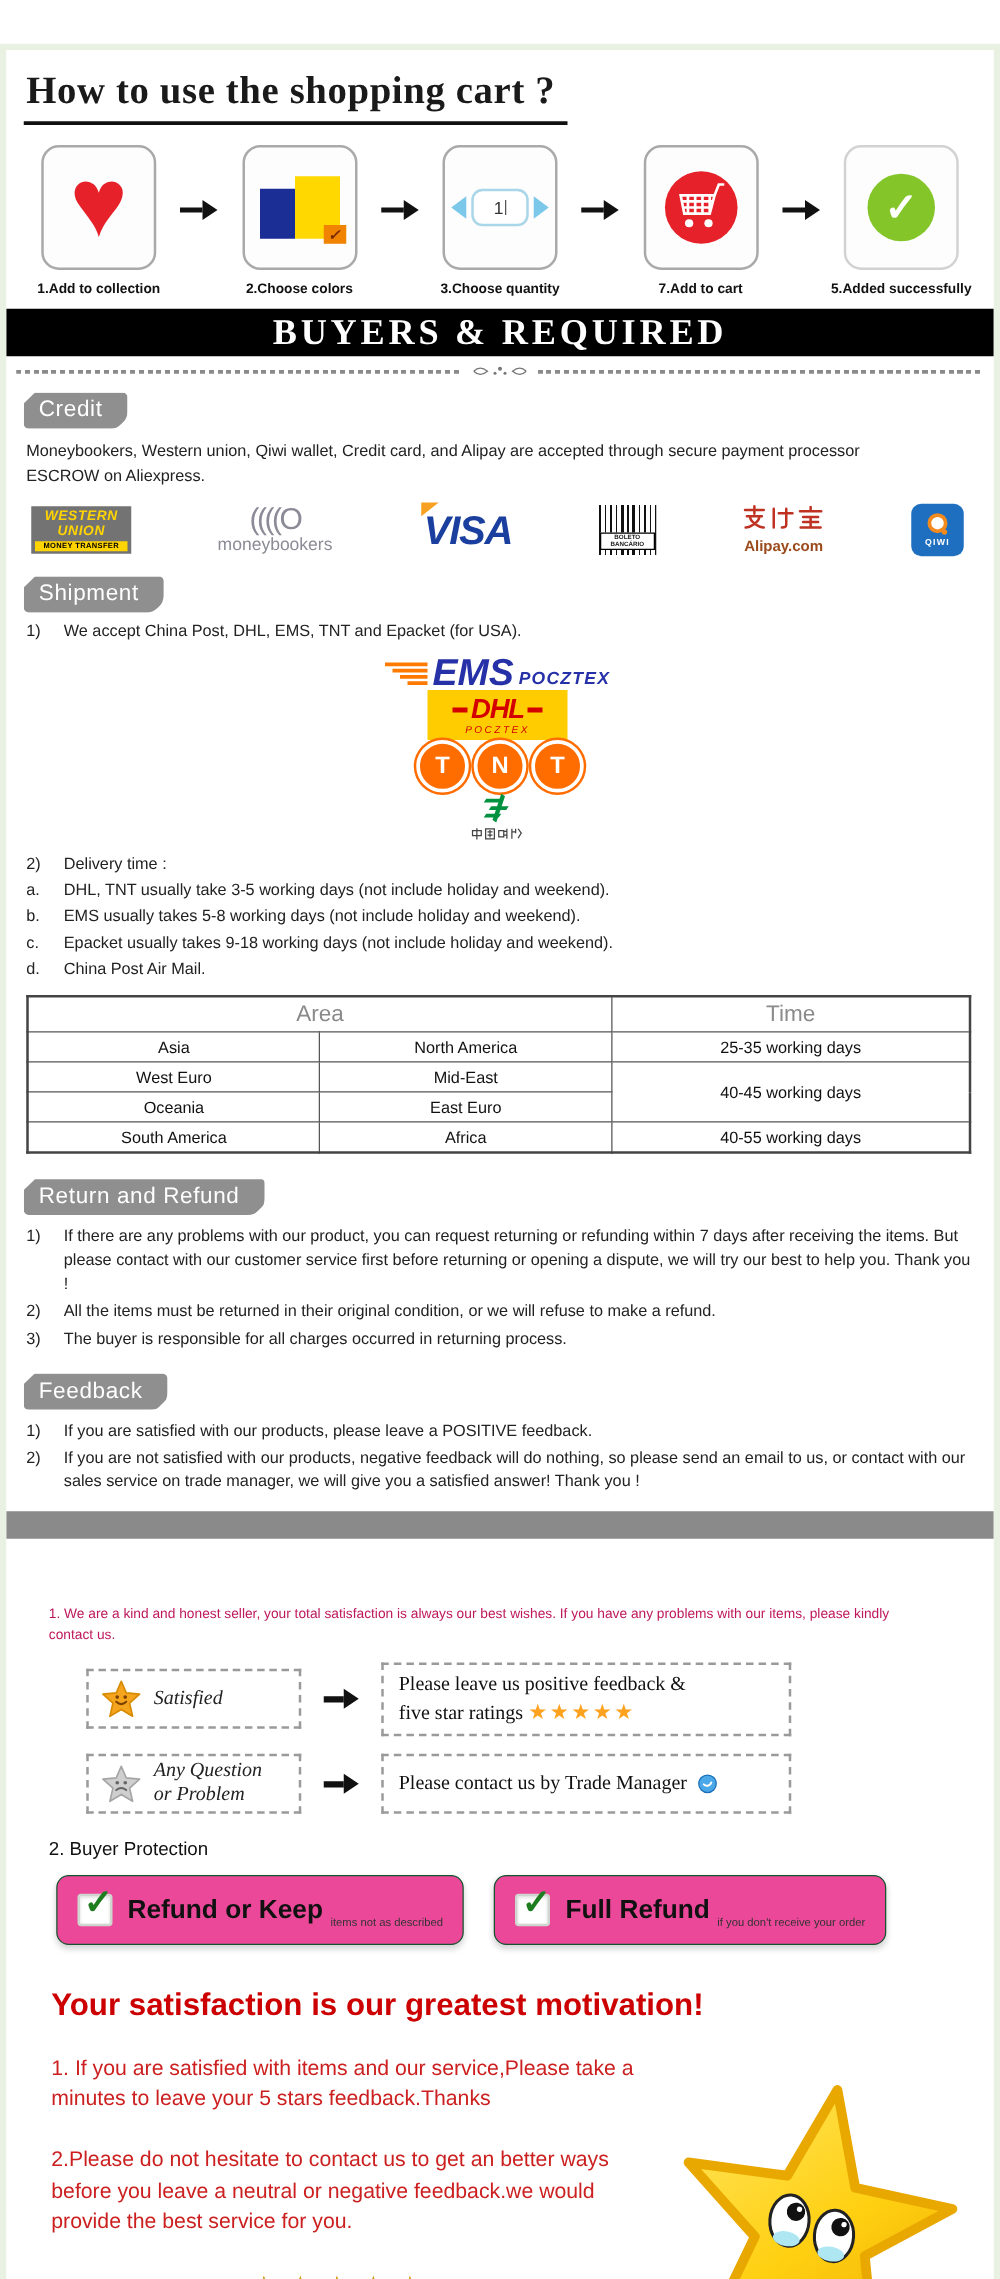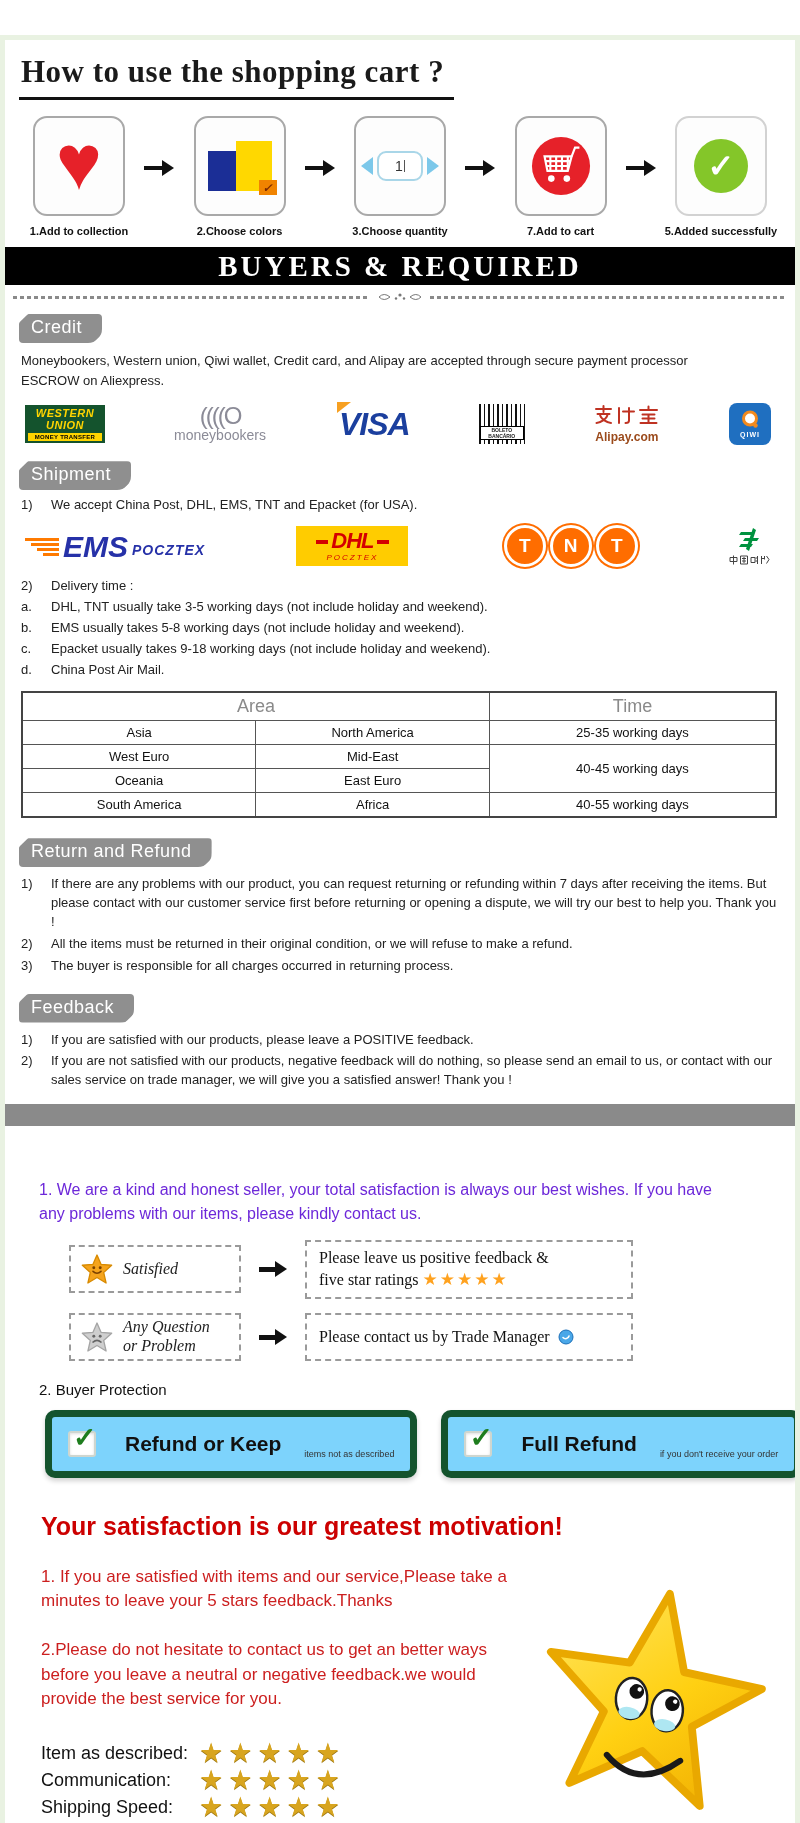--- a/index.html
+++ b/index.html
@@ -51,74 +51,74 @@
   
   .badge{
     display:inline-block;margin:10px 0 0 14px;padding:3px 20px 5px 12px;
     background:#8f8f8f;color:#fff;font-size:18px;letter-spacing:.5px;
     border-radius:10px 4px 14px 4px;
     clip-path:polygon(0 30%,9px 0,100% 0,100% 70%,calc(100% - 9px) 100%,0 100%);
   }
   .body-text{margin:8px 16px 0 16px;font-size:13px;line-height:1.55;color:#222;max-width:700px;}
   
   .logo-row{display:flex;align-items:center;justify-content:space-between;margin:12px 24px 0 20px;}
-  .wu{background:#14532d;width:74px;padding:3px 3px 2px;}
+  .wu{background:#737373;width:74px;padding:3px 3px 2px;}
   .wu-name{color:#ffd400;font-size:11px;font-weight:800;font-style:italic;line-height:1.05;text-align:center;letter-spacing:.5px;}
   .wu-strip{margin-top:2px;background:#ffd400;color:#000;font-size:6px;font-weight:bold;text-align:center;padding:1px 0;letter-spacing:.3px;}
   .mb{text-align:center;color:#8b8b97;}
   .mb-symbol{font-size:24px;line-height:.9;letter-spacing:-2px;}
   .mb-label{font-size:14px;color:#8b8b97;}
   .visa{position:relative;font-style:italic;font-weight:900;font-size:32px;color:#1b3f9e;letter-spacing:-1px;padding-left:4px;}
   .visa-flag{position:absolute;left:2px;top:-4px;width:0;height:0;border-top:11px solid #f7a021;border-right:14px solid transparent;}
   .barcode{position:relative;width:46px;height:40px;background:repeating-linear-gradient(90deg,#111 0 2px,#fff 2px 5px,#111 5px 6px,#fff 6px 9px);}
   .barcode-label{position:absolute;left:1px;right:1px;top:22px;background:#fff;border:1px solid #000;font-size:5px;font-weight:bold;text-align:center;line-height:1.2;}
   .alipay{text-align:center;}
   .alipay-en{font-size:12px;font-weight:bold;color:#9b4a1b;margin-top:1px;}
   .qiwi{width:42px;height:42px;border-radius:8px;background:#1f6fc0;display:flex;flex-direction:column;align-items:center;justify-content:center;gap:1px;}
   .qiwi-label{color:#fff;font-size:7px;font-weight:bold;letter-spacing:1px;}
   
   .list-row{display:flex;margin:6px 16px 0 16px;font-size:13px;line-height:1.45;color:#222;}
   .list-marker{flex:0 0 30px;}
   .list-text{flex:1;max-width:735px;}
-  .ship-logos{display:flex;align-items:center;justify-content:space-between;margin:10px 24px 0 20px;}
+  .ship-logos{display:flex;align-items:center;justify-content:space-between;margin:10px 24px 0 20px;flex-direction:column;}
   .ems{display:flex;align-items:flex-end;gap:4px;}
   .ems-stripes{display:flex;flex-direction:column;gap:2px;align-items:flex-end;margin-bottom:4px;}
   .ems-stripes i{display:block;height:3px;background:#ff7a00;}
   .ems-text{font-style:italic;font-weight:900;font-size:30px;line-height:.9;color:#2631a8;}
   .pocztex{font-style:italic;font-weight:bold;font-size:14px;color:#2631a8;margin-bottom:2px;letter-spacing:1px;}
   .dhl{width:112px;height:40px;background:#ffcc00;display:flex;flex-direction:column;align-items:center;justify-content:center;}
   .dhl-text{color:#d40000;font-style:italic;font-weight:900;font-size:22px;line-height:1;letter-spacing:-1px;}
   .dhl-text::before,.dhl-text::after{content:"";display:inline-block;width:12px;height:4px;background:#d40000;margin:0 3px 4px 3px;}
   .dhl-sub{color:#d40000;font-style:italic;font-size:8px;letter-spacing:2px;margin-top:1px;}
   .tnt{display:flex;}
   .tnt-c{width:36px;height:36px;border-radius:50%;background:#ff6d00;border:3px solid #fff;box-shadow:0 0 0 2px #ff6d00;color:#fff;font-weight:900;font-size:19px;display:flex;align-items:center;justify-content:center;margin-left:4px;}
   .chinapost{display:flex;flex-direction:column;align-items:center;gap:2px;}
   
   .area-table{border-collapse:collapse;margin:12px 16px 0 16px;width:calc(100% - 34px);border:2px solid #444;}
   .area-table td{border:1px solid #555;text-align:center;font-size:13px;padding:4px 2px;color:#111;}
   .area-table .th{font-size:18px;color:#8a8a8a;padding:3px 2px;}
   .col-a{width:31%;}.col-b{width:31%;}.col-t{width:38%;}
   
   .gray-bar{margin-top:14px;height:22px;background:#8a8a8a;}
   
-  .sat-intro{margin:52px 30px 0 34px;font-size:16px;line-height:1.5;color:#6d28d9;max-width:700px;}
+  .sat-intro{margin:52px 30px 0 34px;font-size:11px;line-height:1.5;color:#be185d;max-width:700px;}
   .sat-row{display:flex;align-items:center;margin:14px 0 0 64px;gap:18px;}
   .dashed-box{border:2px dashed #9a9a9a;background:#fff;}
   .sat-left{width:172px;height:48px;display:flex;align-items:center;gap:10px;padding:0 10px;box-sizing:border-box;}
   .sat-left-label{font-family:"Liberation Serif",serif;font-style:italic;font-size:16px;color:#222;line-height:1.15;}
   .sat-right{min-width:300px;max-width:320px;padding:5px 12px;font-family:"Liberation Serif",serif;font-size:16px;color:#111;line-height:1.35;}
   .sat-stars{color:#ffa21f;font-size:17px;letter-spacing:2px;}
   .mini-arrow{position:relative;width:28px;height:16px;flex:0 0 auto;}
   .mini-arrow::before{content:"";position:absolute;left:0;top:6px;width:16px;height:5px;background:#111;}
   .mini-arrow::after{content:"";position:absolute;right:0;top:0;border-left:12px solid #111;border-top:8px solid transparent;border-bottom:8px solid transparent;}
   .bp-title{margin:20px 0 0 34px;font-size:15px;color:#111;}
   .bp-row{display:flex;gap:24px;margin:12px 0 0 40px;}
   .bp-card{
-    display:flex;align-items:center;gap:29px;padding:0 16px;height:54px;background:#7dd3fc;
-    border:7px solid #14532d;border-radius:10px;box-shadow:0 3px 5px rgba(0,0,0,.18);
+    display:flex;align-items:center;gap:12px;padding:0 16px;height:54px;background:#ec4899;
+    border:1px solid #14532d;border-radius:10px;box-shadow:0 3px 5px rgba(0,0,0,.18);
   }
   .bp-check{position:relative;width:24px;height:22px;border:2px solid #cfd6cf;border-radius:3px;background:#fff;box-shadow:inset 0 1px 3px #ddd;flex:0 0 auto;}
   .bp-check::after{content:"✓";position:absolute;left:3px;top:-12px;font-size:28px;font-weight:bold;color:#1e7d1e;}
   .bp-title-text{font-size:21px;font-weight:bold;color:#111;white-space:nowrap;}
   .bp-note{font-size:9px;color:#333;align-self:flex-end;margin:0 0 12px -6px;white-space:nowrap;}
   
   .motivation{position:relative;margin-top:34px;}
   .mot-heading{margin:0 0 0 36px;font-size:25px;font-weight:bold;color:#cc0000;}
   .mot-para{margin:24px 0 0 36px;max-width:470px;font-size:17px;line-height:1.45;color:#cc1f1f;}
   .big-star{position:absolute;top:70px;right:28px;}

